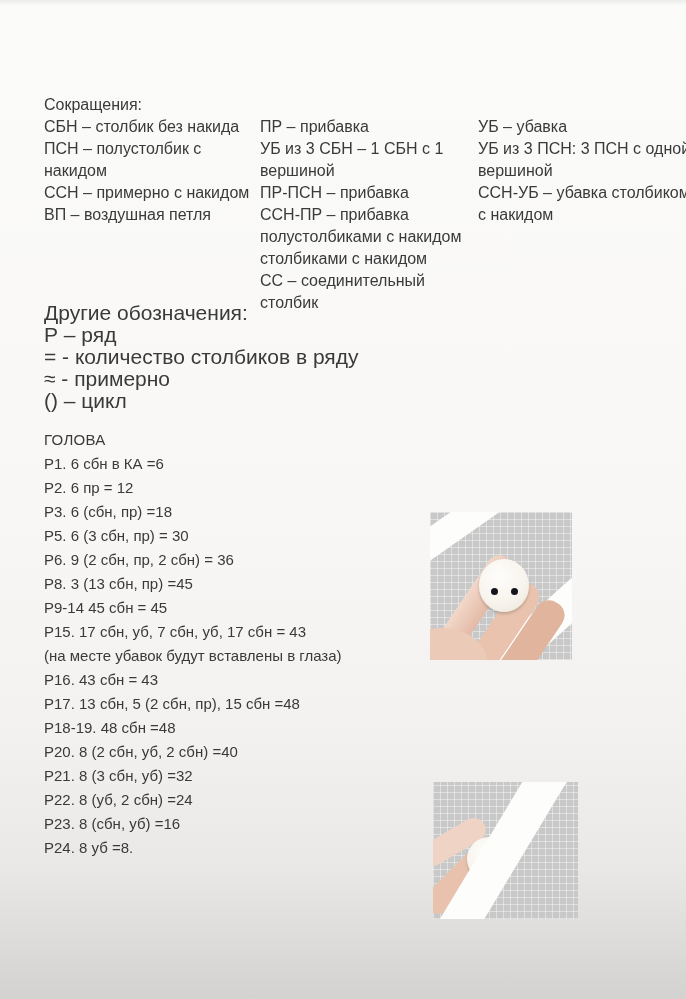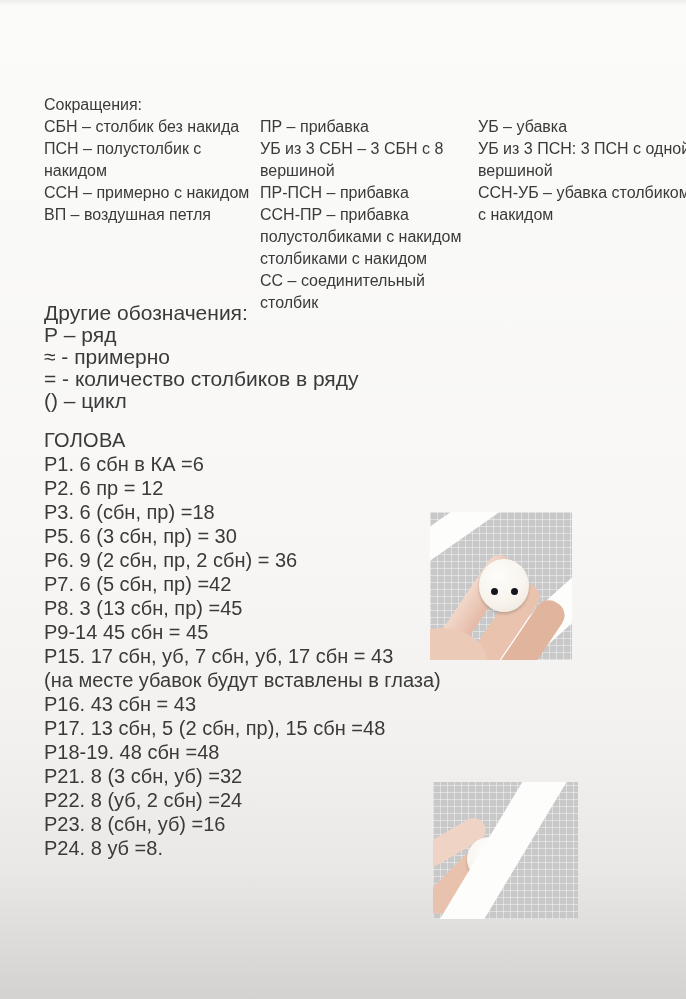--- a/index.html
+++ b/index.html
@@ -20,21 +20,21 @@
   
   .abbr-col { position:absolute; font-size:16px; line-height:22px; }
   .abbr-col-1 { left:44px;  top:94px;  }
   .abbr-col-2 { left:260px; top:116px; }
   .abbr-col-3 { left:478px; top:116px; }
 
   
   .other-block { position:absolute; left:44px; top:302px; font-size:21px; line-height:22px; }
 
   
-  .head-block { position:absolute; left:44px; top:428px; font-size:20px; line-height:24px; }
+  .head-block { position:absolute; left:44px; top:428px; font-size:15px; line-height:24px; }
   .head-title { letter-spacing:.3px; }
 
   
   .photo {
     position:absolute; overflow:hidden;
     background-color:#c8c8c8;
     background-image:
       repeating-linear-gradient(0deg, rgba(255,255,255,.42) 0 1px, rgba(0,0,0,0) 1px 7px),
       repeating-linear-gradient(90deg, rgba(255,255,255,.42) 0 1px, rgba(0,0,0,0) 1px 7px);
   }
@@ -89,21 +89,21 @@
         <div class="textline">ПСН – полустолбик с</div>
         <div class="textline">накидом</div>
         <div class="textline">ССН – примерно с накидом</div>
         <div class="textline">ВП – воздушная петля</div>
       </div>
   </div>
 
   <div class="abbr-col abbr-col-2">
     <div>
         <div class="textline">ПР – прибавка</div>
-        <div class="textline">УБ из 3 СБН – 3 СБН с 8</div>
+        <div class="textline">УБ из 3 СБН – 1 СБН с 1</div>
         <div class="textline">вершиной</div>
         <div class="textline">ПР-ПСН – прибавка</div>
         <div class="textline">ССН-ПР – прибавка</div>
         <div class="textline">полустолбиками с накидом</div>
         <div class="textline">столбиками с накидом</div>
         <div class="textline">СС – соединительный</div>
         <div class="textline">столбик</div>
       </div>
   </div>
 
@@ -114,42 +114,42 @@
         <div class="textline">вершиной</div>
         <div class="textline">ССН-УБ – убавка столбиком</div>
         <div class="textline">с накидом</div>
       </div>
   </div>
 
   <div class="other-block">
     <div class="textline">Другие обозначения:</div>
     <div>
         <div class="textline">Р – ряд</div>
+        <div class="textline">= - количество столбиков в ряду</div>
         <div class="textline">≈ - примерно</div>
-        <div class="textline">= - количество столбиков в ряду</div>
         <div class="textline">() – цикл</div>
       </div>
   </div>
 
   <div class="head-block">
     <div class="textline head-title">ГОЛОВА</div>
     <div>
         <div class="textline">Р1. 6 сбн в КА =6</div>
         <div class="textline">Р2. 6 пр = 12</div>
         <div class="textline">Р3. 6 (сбн, пр) =18</div>
         <div class="textline">Р5. 6 (3 сбн, пр) = 30</div>
         <div class="textline">Р6. 9 (2 сбн, пр, 2 сбн) = 36</div>
-        <div class="textline">Р7. 6 (5 сбн, пр) =42</div>
         <div class="textline">Р8. 3 (13 сбн, пр) =45</div>
         <div class="textline">Р9-14 45 сбн = 45</div>
         <div class="textline">Р15. 17 сбн, уб, 7 сбн, уб, 17 сбн = 43</div>
         <div class="textline">(на месте убавок будут вставлены в глаза)</div>
         <div class="textline">Р16. 43 сбн = 43</div>
         <div class="textline">Р17. 13 сбн, 5 (2 сбн, пр), 15 сбн =48</div>
         <div class="textline">Р18-19. 48 сбн =48</div>
+        <div class="textline">Р20. 8 (2 сбн, уб, 2 сбн) =40</div>
         <div class="textline">Р21. 8 (3 сбн, уб) =32</div>
         <div class="textline">Р22. 8 (уб, 2 сбн) =24</div>
         <div class="textline">Р23. 8 (сбн, уб) =16</div>
         <div class="textline">Р24. 8 уб =8.</div>
       </div>
   </div>
 
   <div class="photo photo-1" role="img" aria-label="Рука держит белую вязаную голову с двумя чёрными глазками на сером фоне в клетку">
     <div class="strip p1-strip-top"></div>
     <div class="strip p1-strip-bottom"></div>

